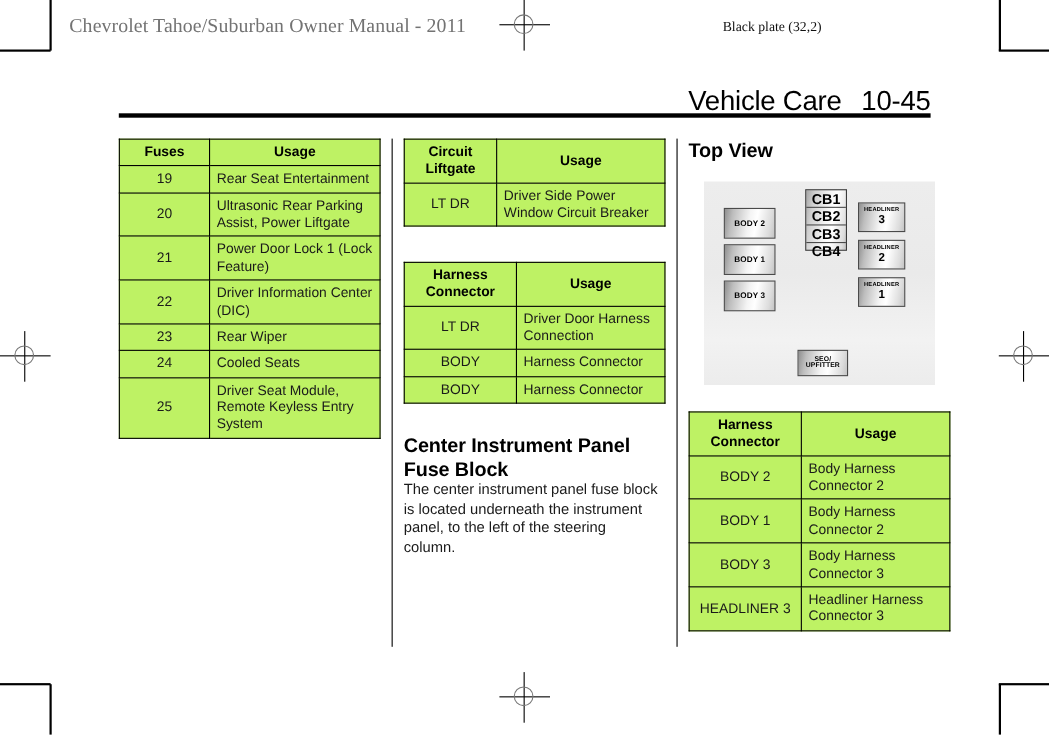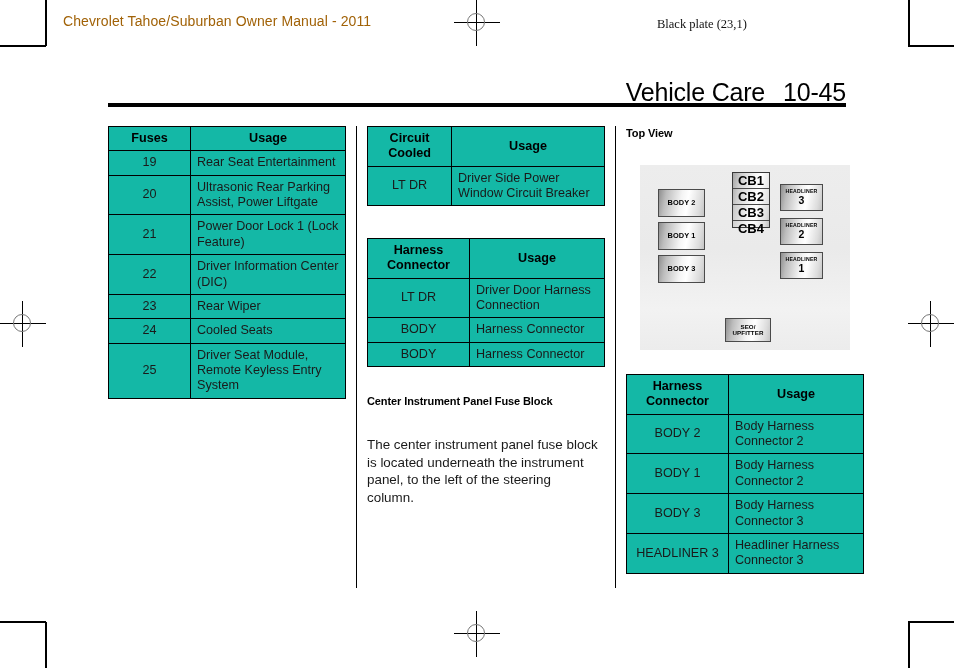--- a/index.html
+++ b/index.html
@@ -32,24 +32,24 @@
   .reg-mark .reg-vline {
     position: absolute; left: 22px; top: 0; width: 1.2px; height: 46px; background: #000;
   }
   .reg-mark .reg-hline {
     position: absolute; top: 22px; left: 0; height: 1.2px; width: 46px; background: #000;
   }
 
   
   .hdr-left {
     position: absolute; left: 63px; top: 13px;
-    font-family: Liberation Sans, sans-serif;
-    font-size: 14px;
+    font-family: Liberation Serif, serif;
+    font-size: 18px;
     letter-spacing: 0.1px;
-    color: #a16207;
+    color: #737373;
     white-space: nowrap;
   }
   .hdr-right {
     position: absolute; left: 657px; top: 17px;
     font-family: "Liberation Serif", serif;
     font-size: 12.5px;
     color: #111;
     white-space: nowrap;
   }
   .running-head {
@@ -68,21 +68,21 @@
 
   
   .col-rule {
     position: absolute; top: 126px; width: 1px; height: 462px; background: #000;
   }
 
   
   table.spec {
     border-collapse: collapse;
     table-layout: fixed;
-    background: #14b8a6;
+    background: #bef264;
   }
   table.spec th, table.spec td {
     border: 1.4px solid #000;
     padding: 4px 6px;
     font-size: 12.6px;
     line-height: 1.22;
     vertical-align: middle;
     color: #1a1a1a;
   }
   table.spec th {
@@ -110,21 +110,21 @@
   }
   .tbl-breaker col.c1 { width: 84px; }
 
   .tbl-harness-mid {
     position: absolute; left: 367px; top: 238px; width: 238px;
   }
   .tbl-harness-mid col.c1 { width: 102px; }
 
   .sec-head {
     position: absolute;
-    font-size: 11px;
+    font-size: 18px;
     font-weight: bold;
     line-height: 1.22;
     letter-spacing: -0.1px;
   }
   .body-copy {
     position: absolute;
     font-size: 13.4px;
     line-height: 1.32;
     color: #1a1a1a;
   }
@@ -205,21 +205,21 @@
   <div class="reg-hline"></div>
   <div class="reg-circle"></div>
 </div>
 <div class="reg-mark" style="left:908px; top:301px;">
   <div class="reg-vline"></div>
   <div class="reg-hline"></div>
   <div class="reg-circle"></div>
 </div>
 
 <div class="hdr-left">Chevrolet Tahoe/Suburban Owner Manual - 2011</div>
-<div class="hdr-right">Black plate (23,1)</div>
+<div class="hdr-right">Black plate (32,2)</div>
 
 <div class="running-head">
   <span>Vehicle Care</span><span class="rh-page">10-45</span>
 </div>
 <div class="head-rule"></div>
 
 <div class="col-rule" style="left:356px;"></div>
 <div class="col-rule" style="left:615px;"></div>
 
 <table class="spec tbl-fuses">
@@ -265,21 +265,21 @@
   </tbody>
 </table>
 
 <table class="spec tbl-breaker">
   <colgroup>
       <col class="c1">
       <col>
     </colgroup>
   <thead>
     <tr>
-      <th>Circuit Cooled</th>
+      <th>Circuit Liftgate</th>
       <th>Usage</th>
     </tr>
   </thead>
   <tbody>
     <tr>
       <td class="k">LT DR</td>
       <td class="v">Driver Side Power Window Circuit Breaker</td>
     </tr>
   </tbody>
 </table>

